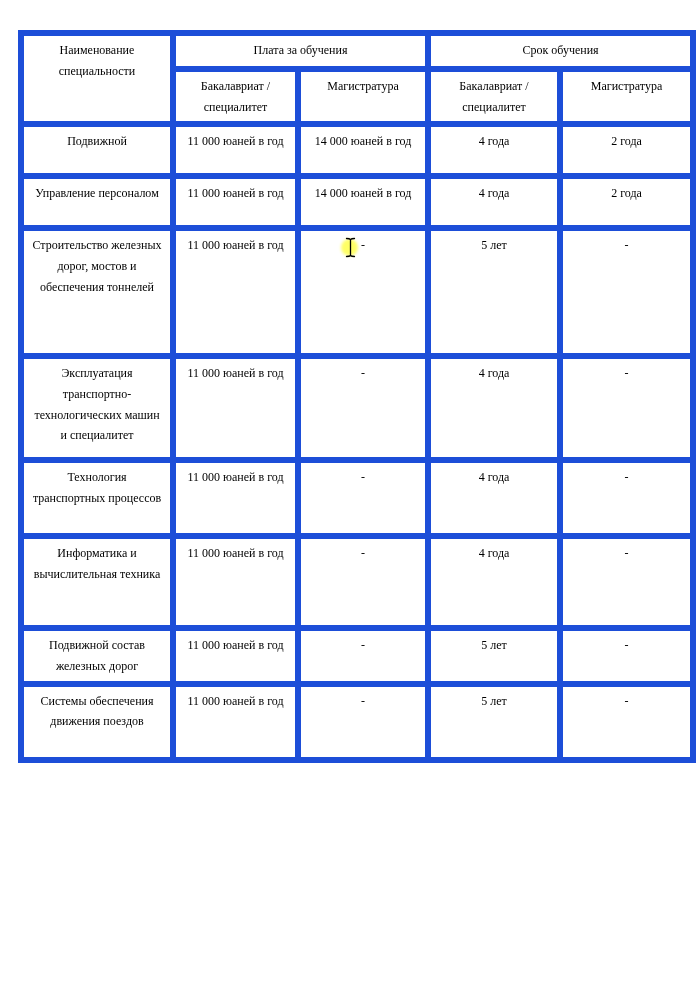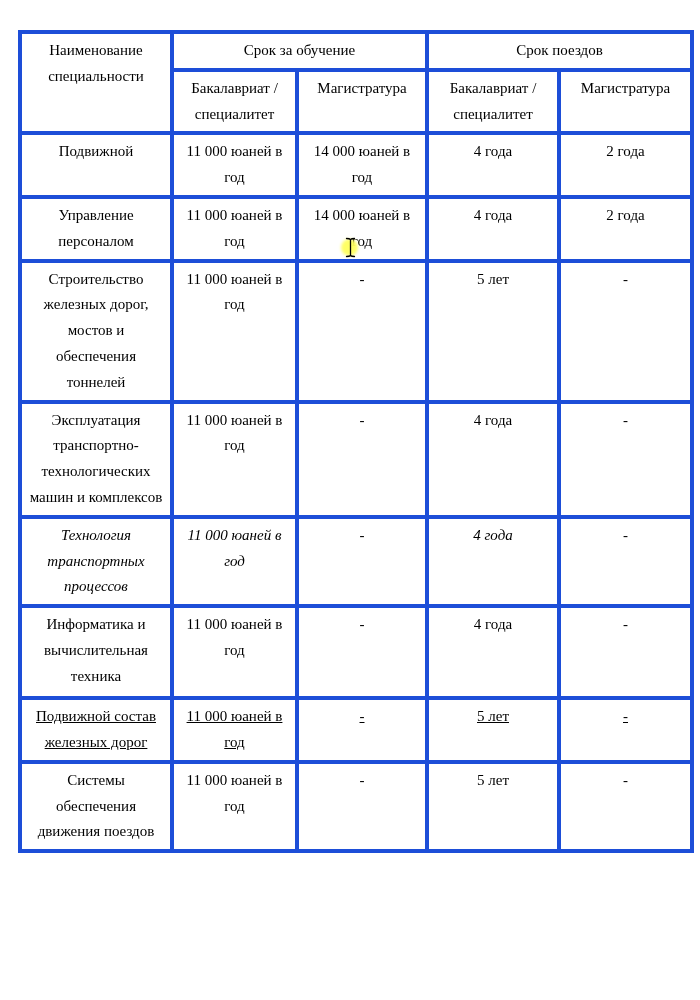--- a/index.html
+++ b/index.html
@@ -23,39 +23,39 @@
     width: 672px;
     border-collapse: collapse;
     table-layout: fixed;
   }
   .doc-table col.c1 { width: 152px; }
   .doc-table col.c2 { width: 125px; }
   .doc-table col.c3 { width: 130px; }
   .doc-table col.c4 { width: 132px; }
   .doc-table col.c5 { width: 133px; }
   .doc-table th, .doc-table td {
-    border: 4px solid #1d4ed8;
+    border: 6px solid #1d4ed8;
     font-weight: normal;
-    font-size: 15px;
+    font-size: 12px;
     line-height: 1.72;
     text-align: center;
     vertical-align: top;
     padding: 4px 6px;
     overflow: hidden;
     word-wrap: break-word;
   }
   tr.hr1 { height: 36px; }
   tr.hr2 { height: 52px; }
   tr.r0 { height: 52px; }
   tr.r1 { height: 52px; }
   tr.r2 { height: 128px; }
   tr.r3 { height: 104px; }
-  tr.r4 { height: 76px; font-style: italic; }
+  tr.r4 { height: 76px; }
   tr.r5 { height: 92px; }
-  tr.r6 { height: 50px; text-decoration: underline; }
+  tr.r6 { height: 50px; }
   tr.r7 { height: 76px; font-family: Liberation Serif, serif; }
 
   .cursor-wrap {
     position: absolute;
     left: 340px;
     top: 236px;
     width: 22px;
     height: 24px;
     pointer-events: none;
   }
@@ -85,22 +85,22 @@
     <colgroup>
       <col class="c1">
         <col class="c2">
         <col class="c3">
         <col class="c4">
         <col class="c5">
     </colgroup>
     <tbody>
       <tr class="hr1">
         <th rowspan="2">Наименование специальности</th>
-        <th colspan="2">Срок за обучение</th>
-        <th colspan="2">Срок поездов</th>
+        <th colspan="2">Плата за обучения</th>
+        <th colspan="2">Срок обучения</th>
       </tr>
       <tr class="hr2">
         <th>Бакалавриат / специалитет</th>
         <th>Магистратура</th>
         <th>Бакалавриат / специалитет</th>
         <th>Магистратура</th>
       </tr>
 
       <tr class="r0">
         <td>Подвижной</td>
@@ -120,21 +120,21 @@
 
       <tr class="r2">
         <td>Строительство железных дорог, мостов и обеспечения тоннелей</td>
         <td>11 000 юаней в год</td>
         <td>-</td>
         <td>5 лет</td>
         <td>-</td>
       </tr>
 
       <tr class="r3">
-        <td>Эксплуатация транспортно-технологических машин и комплексов</td>
+        <td>Эксплуатация транспортно-технологических машин и специалитет</td>
         <td>11 000 юаней в год</td>
         <td>-</td>
         <td>4 года</td>
         <td>-</td>
       </tr>
 
       <tr class="r4">
         <td>Технология транспортных процессов</td>
         <td>11 000 юаней в год</td>
         <td>-</td>

